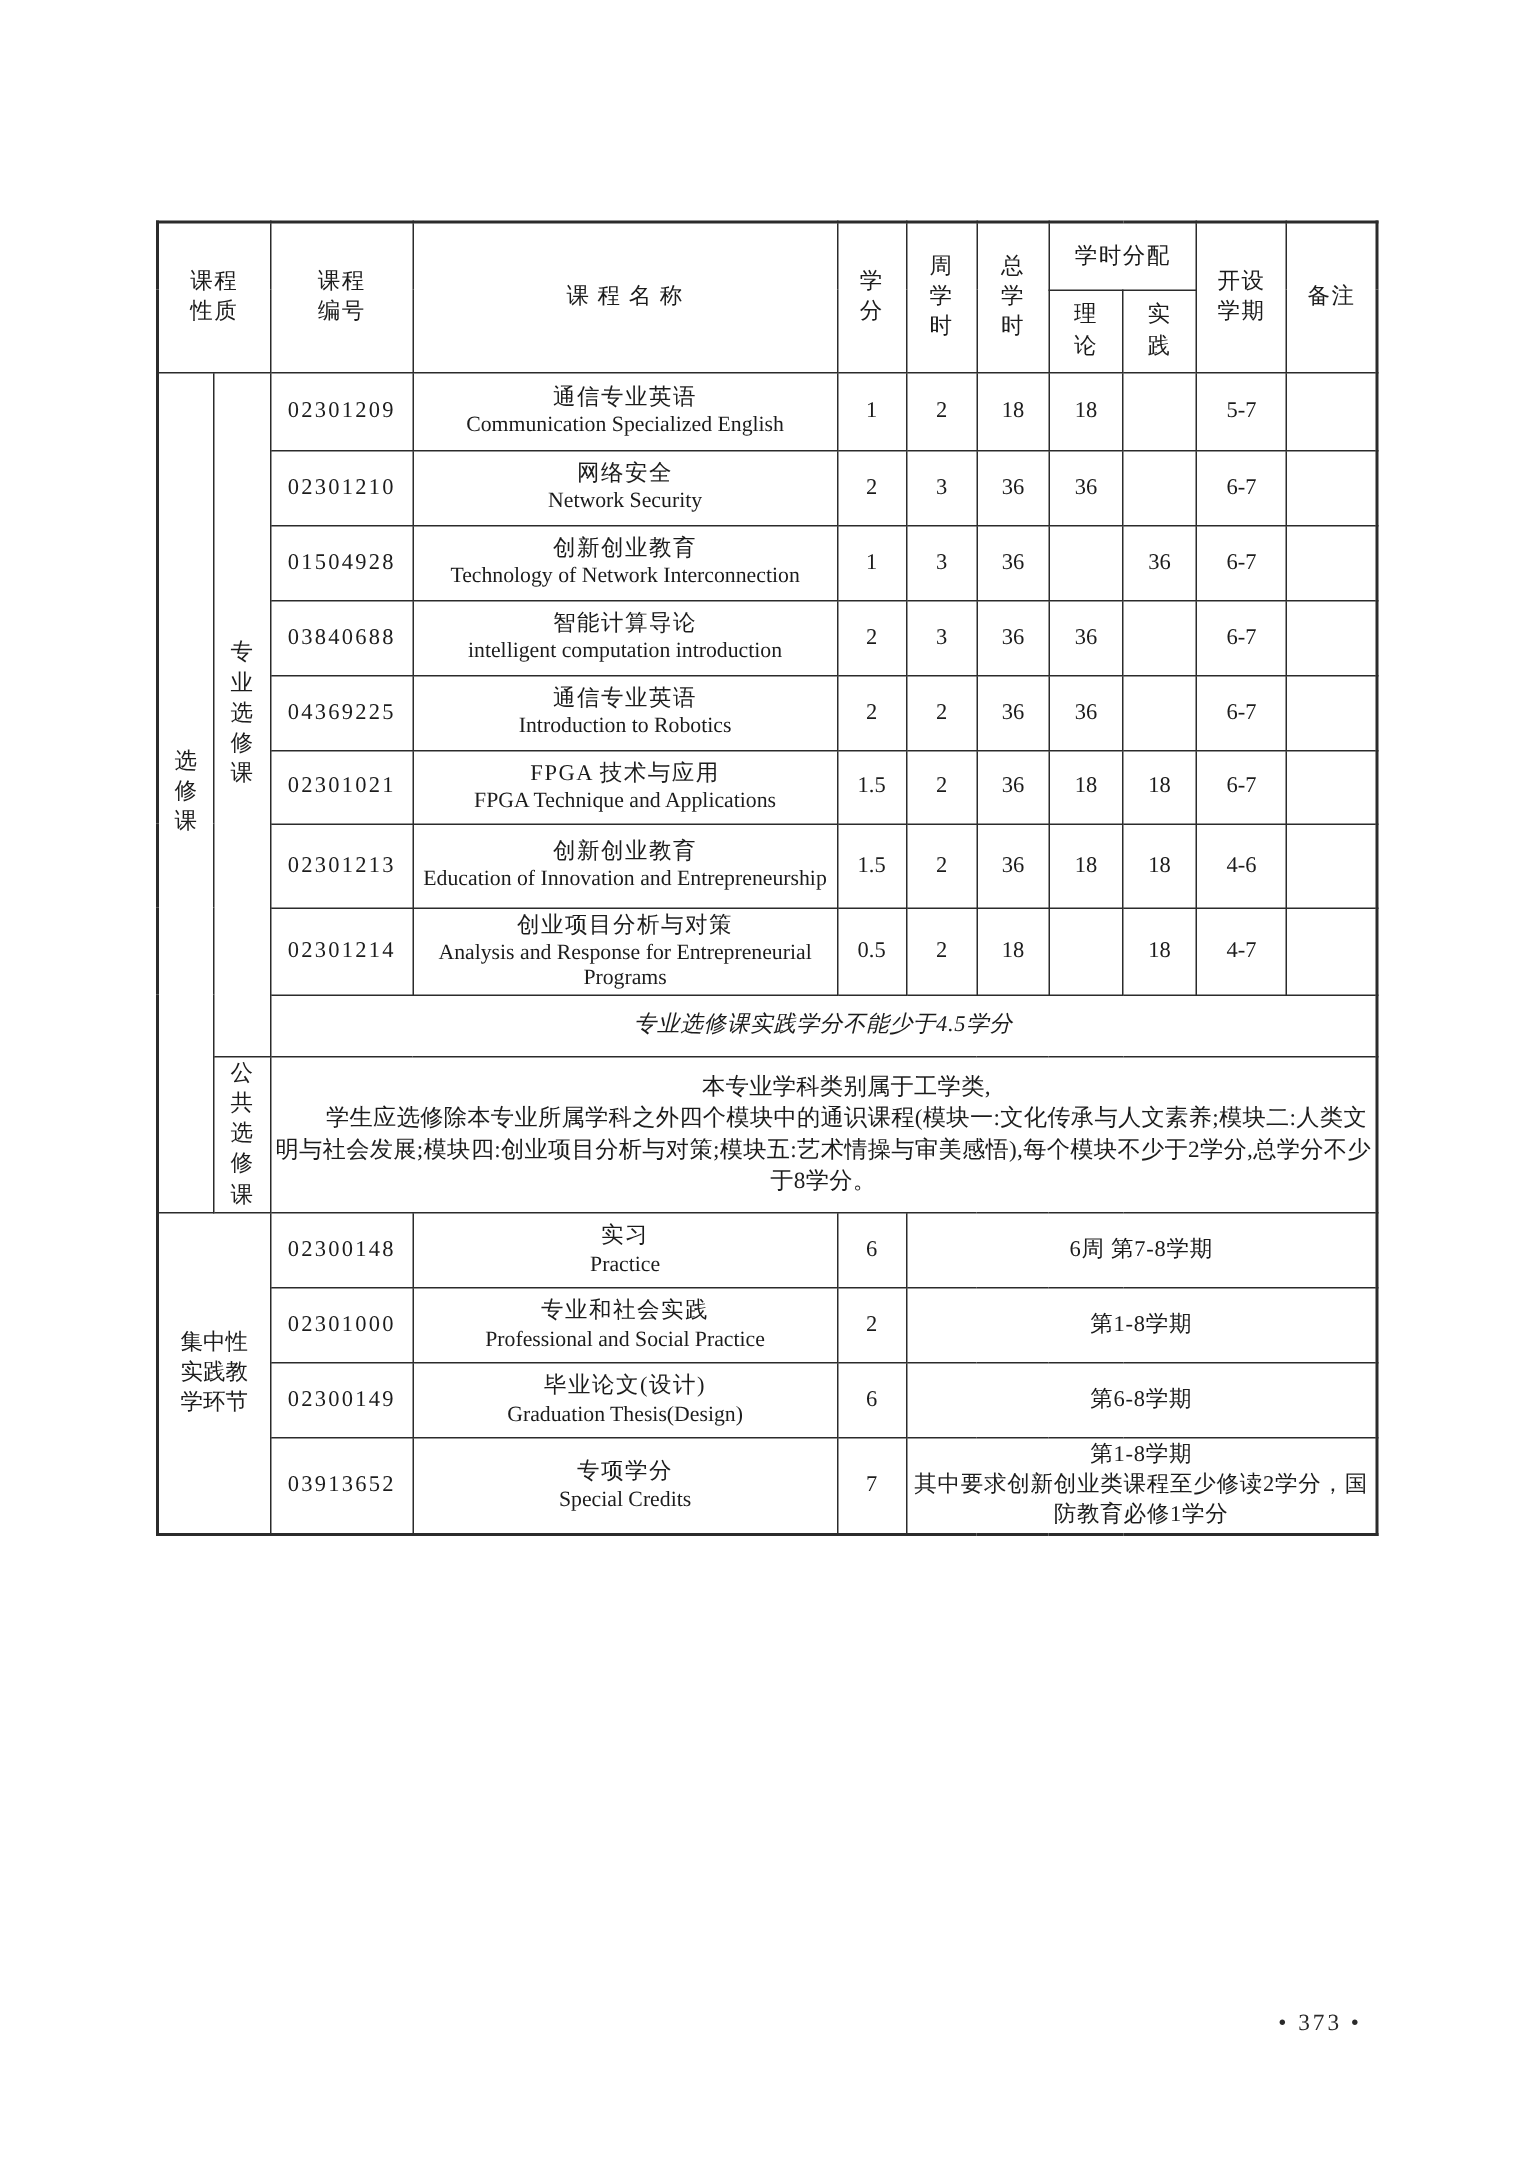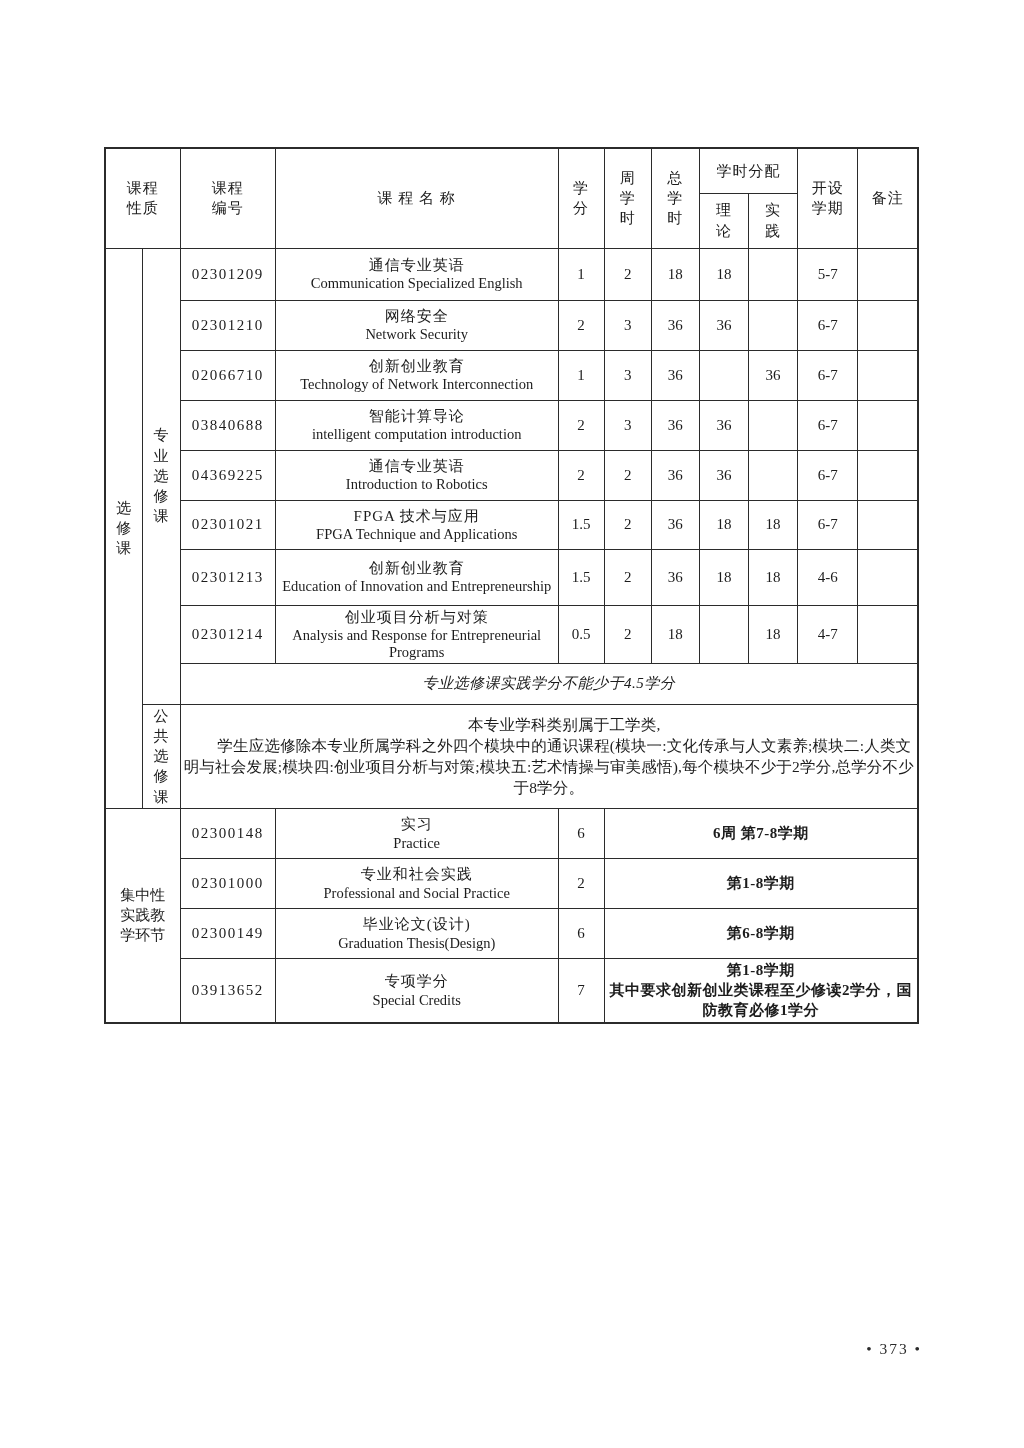--- a/index.html
+++ b/index.html
@@ -63,26 +63,25 @@
     text-indent:2em;
     font-size:15.5px;
     line-height:21px;
     letter-spacing:0.2px;
   }
   td.schedule{
     white-space:pre-line;
     font-size:15.5px;
     line-height:1.45;
     letter-spacing:0.5px;
-    font-weight:bold;
   }
   .page-number{
     position:absolute;
     top:1340px;
-    right:102px;
+    right:116px;
     font-size:15.5px;
     letter-spacing:2px;
     color:#2a2a2a;
   }
 </style>
 </head>
 <body>
 
 <table class="curriculum">
   <colgroup>
@@ -156,21 +155,21 @@
     </td>
     <td class="num">2</td>
     <td class="num">3</td>
     <td class="num">36</td>
     <td class="num">36</td>
     <td class="num"></td>
     <td class="num">6-7</td>
     <td class="num"></td>
   </tr>
   <tr style="height:50px">
-    <td class="code">02066710</td>
+    <td class="code">01504928</td>
     <td class="name">
       <div class="name-zh">创新创业教育</div>
       <div class="name-en">Technology of Network Interconnection</div>
     </td>
     <td class="num">1</td>
     <td class="num">3</td>
     <td class="num">36</td>
     <td class="num"></td>
     <td class="num">36</td>
     <td class="num">6-7</td>

